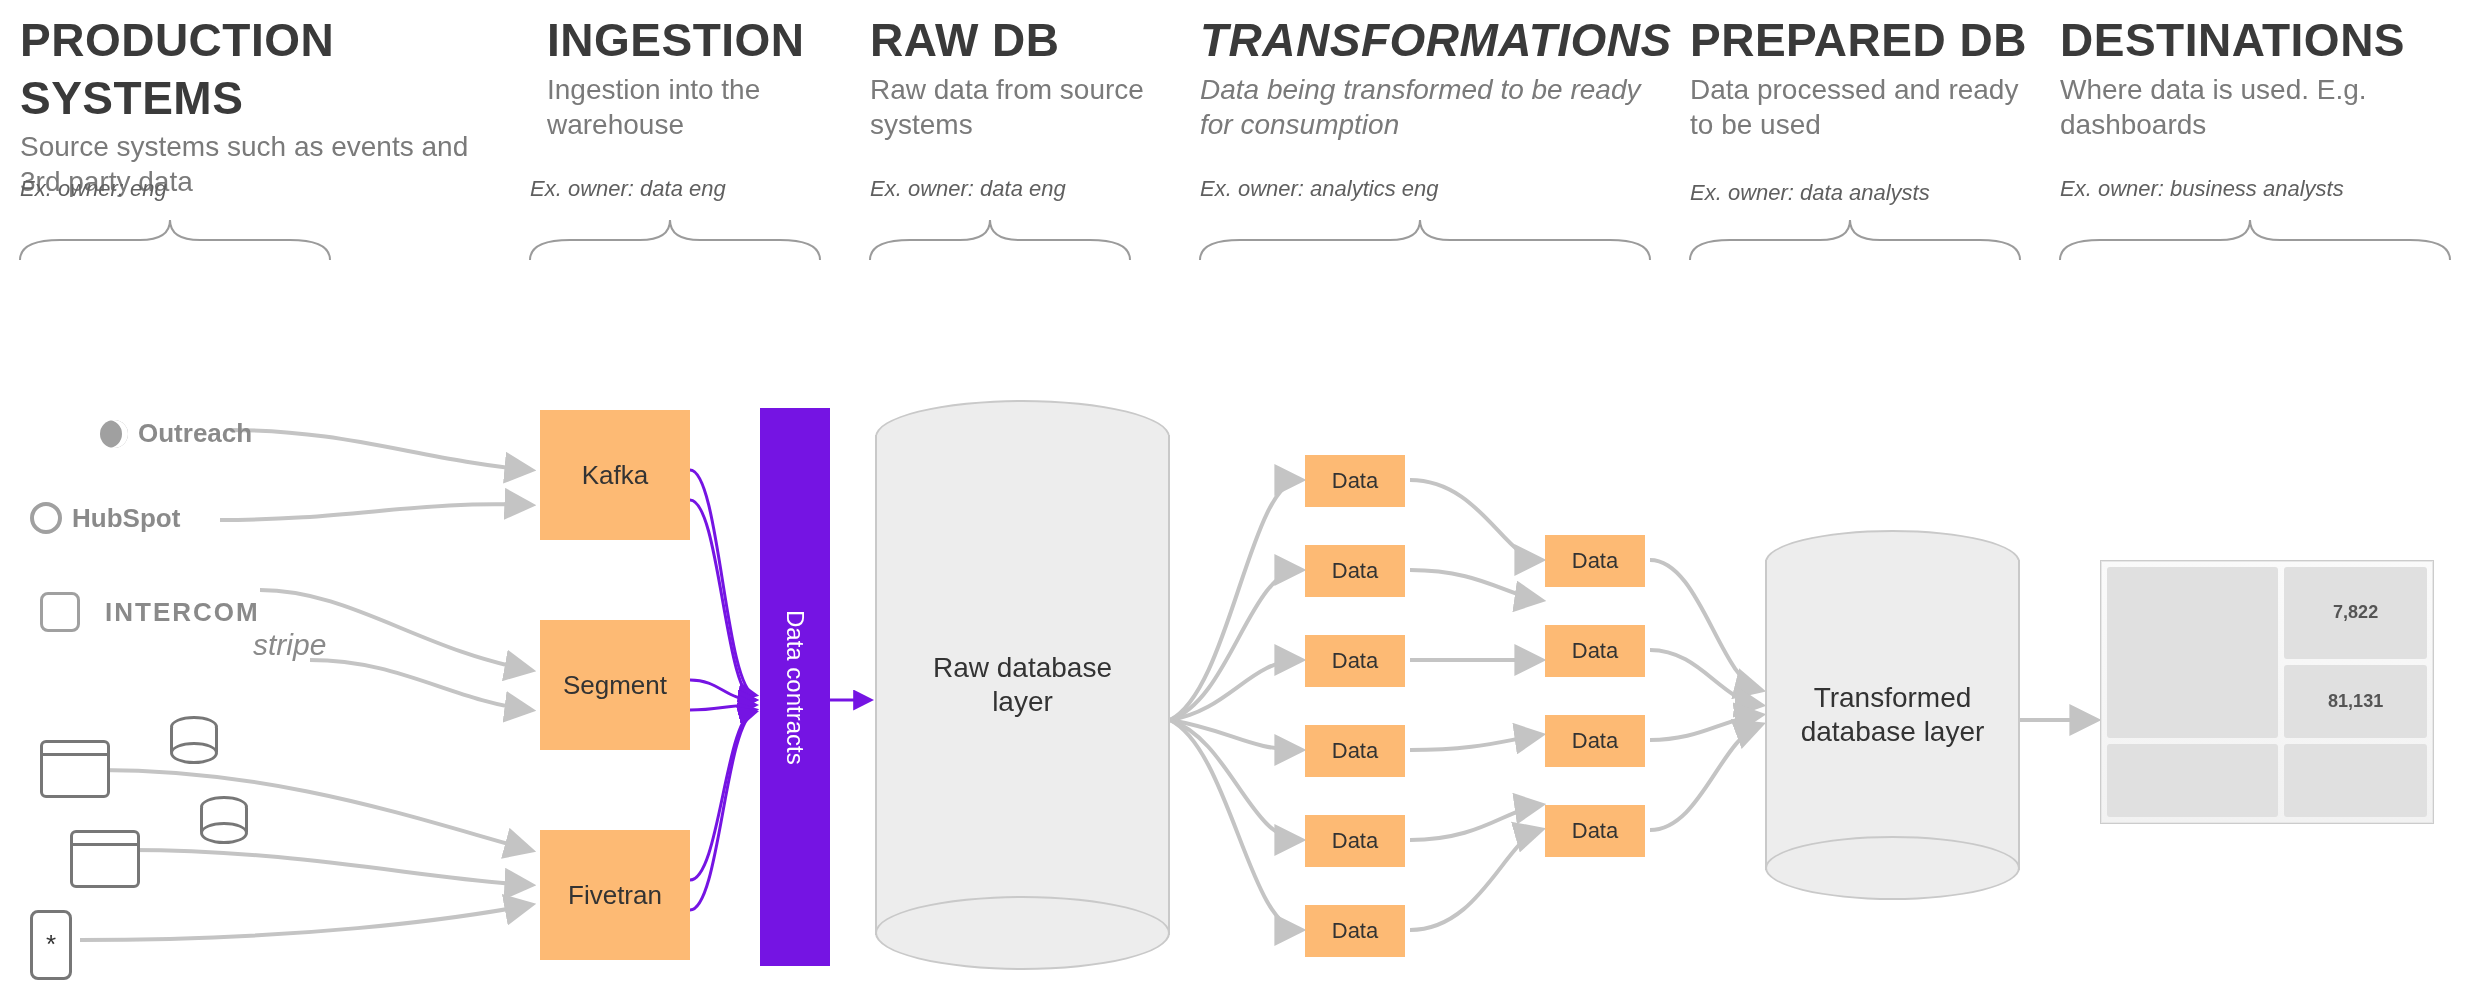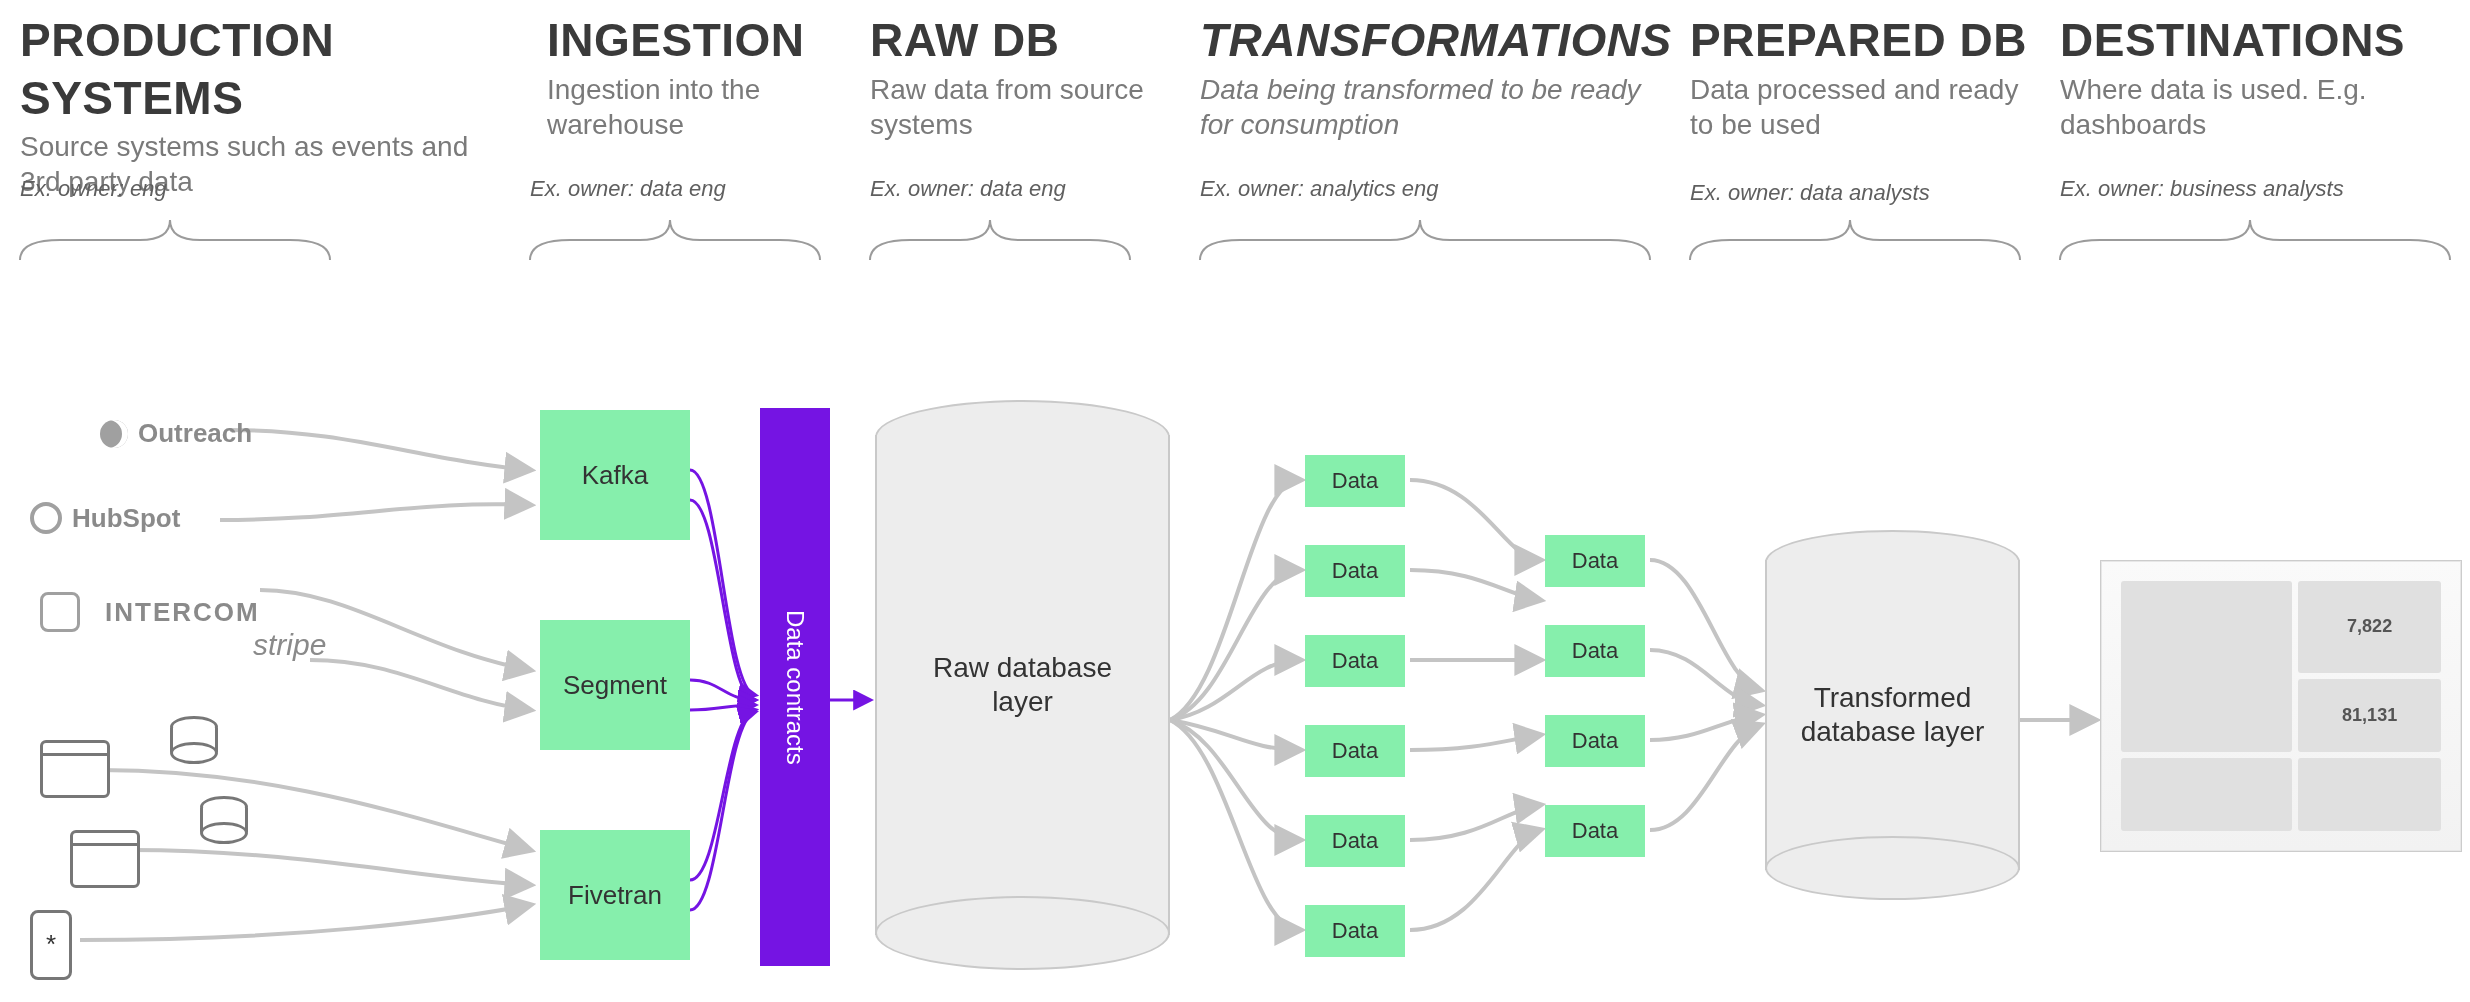--- a/index.html
+++ b/index.html
@@ -41,21 +41,21 @@
   .owner {
     position: absolute;
     font-size: 22px;
     font-style: italic;
     color: #5f5f5f;
   }
 
   
   .gbox {
     position: absolute;
-    background: #86efac;
+    background: #fdba74;
     display: flex;
     align-items: center;
     justify-content: center;
     font-size: 26px;
     color: #333;
   }
   .gbox.small {
     font-size: 22px;
   }
 
@@ -145,21 +145,21 @@
   
   .dash {
     position: absolute;
     border: 1px solid #ccc;
     background: linear-gradient(#fafafa,#f2f2f2);
     box-shadow: 0 0 0 1px #e7e7e7 inset;
     display: grid;
     grid-template-columns: 1.2fr 1fr;
     grid-template-rows: 1fr 0.8fr 0.8fr;
     gap: 6px;
-    padding: 20px;
+    padding: 6px;
   }
   .dash div {
     background: #e0e0e0;
     border-radius: 3px;
   }
   .dash .num {
     display:flex; align-items:center; justify-content:center;
     font-size: 18px; color:#555; font-weight:600;
   }
 </style>

